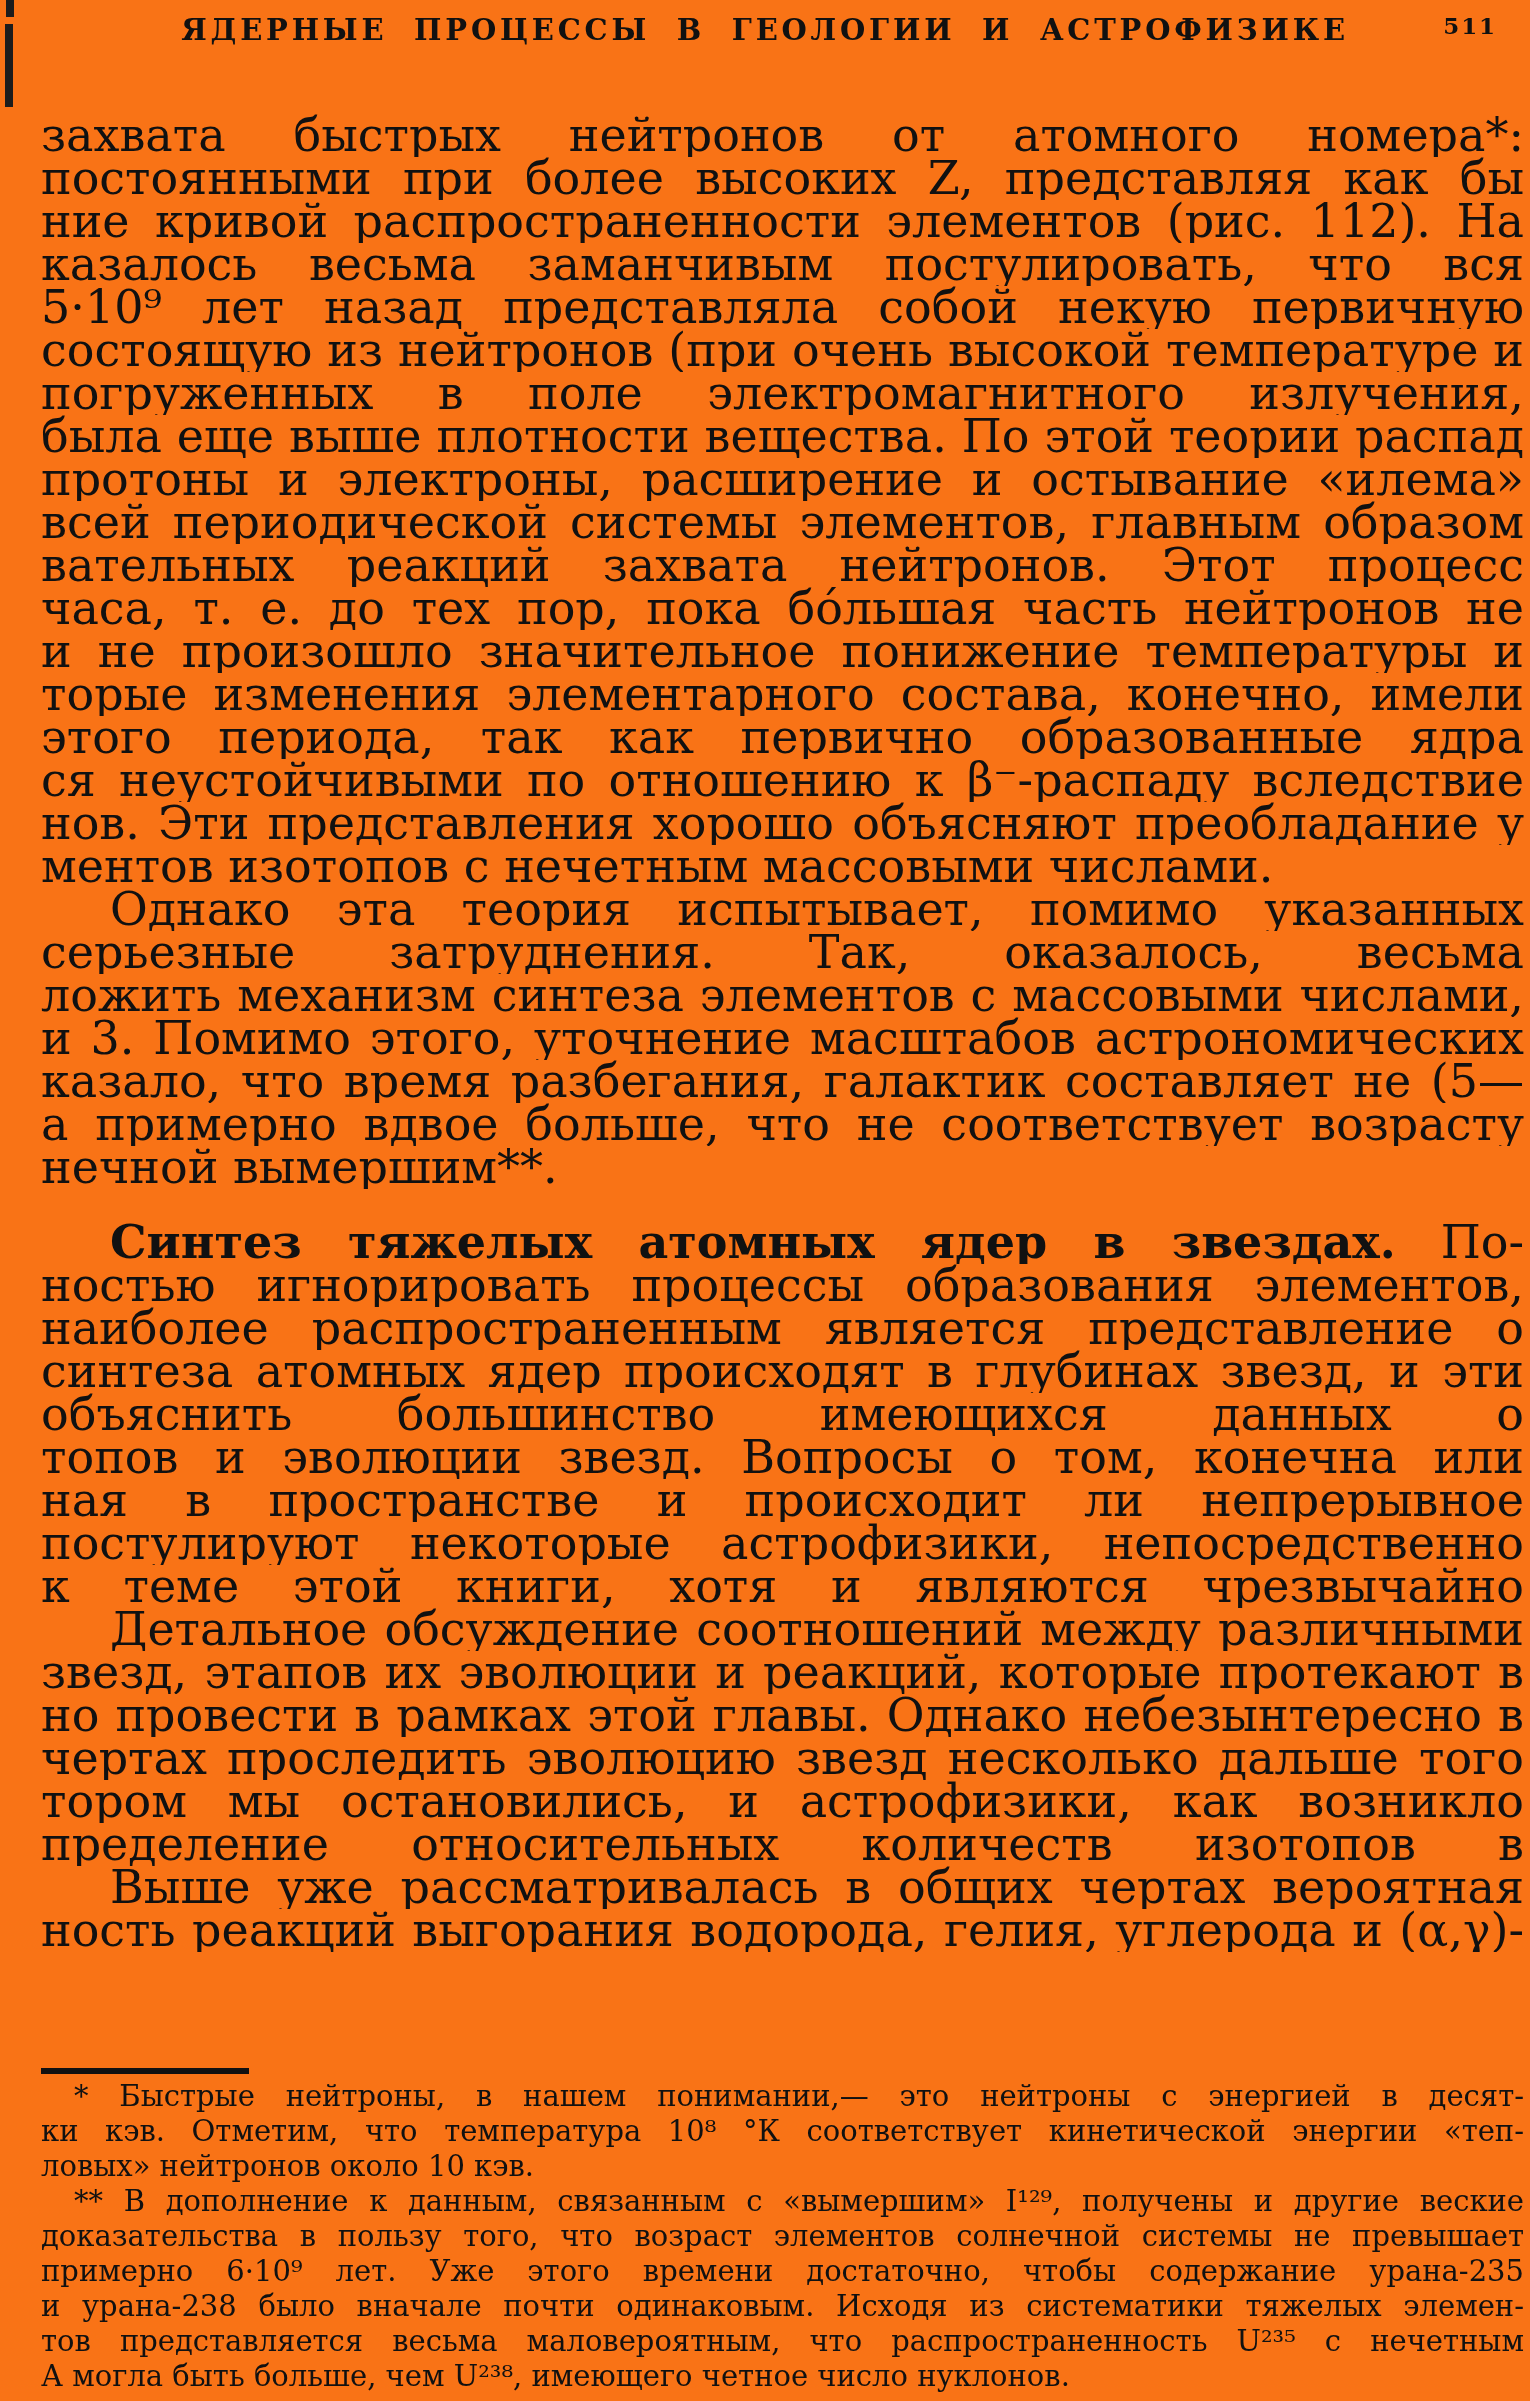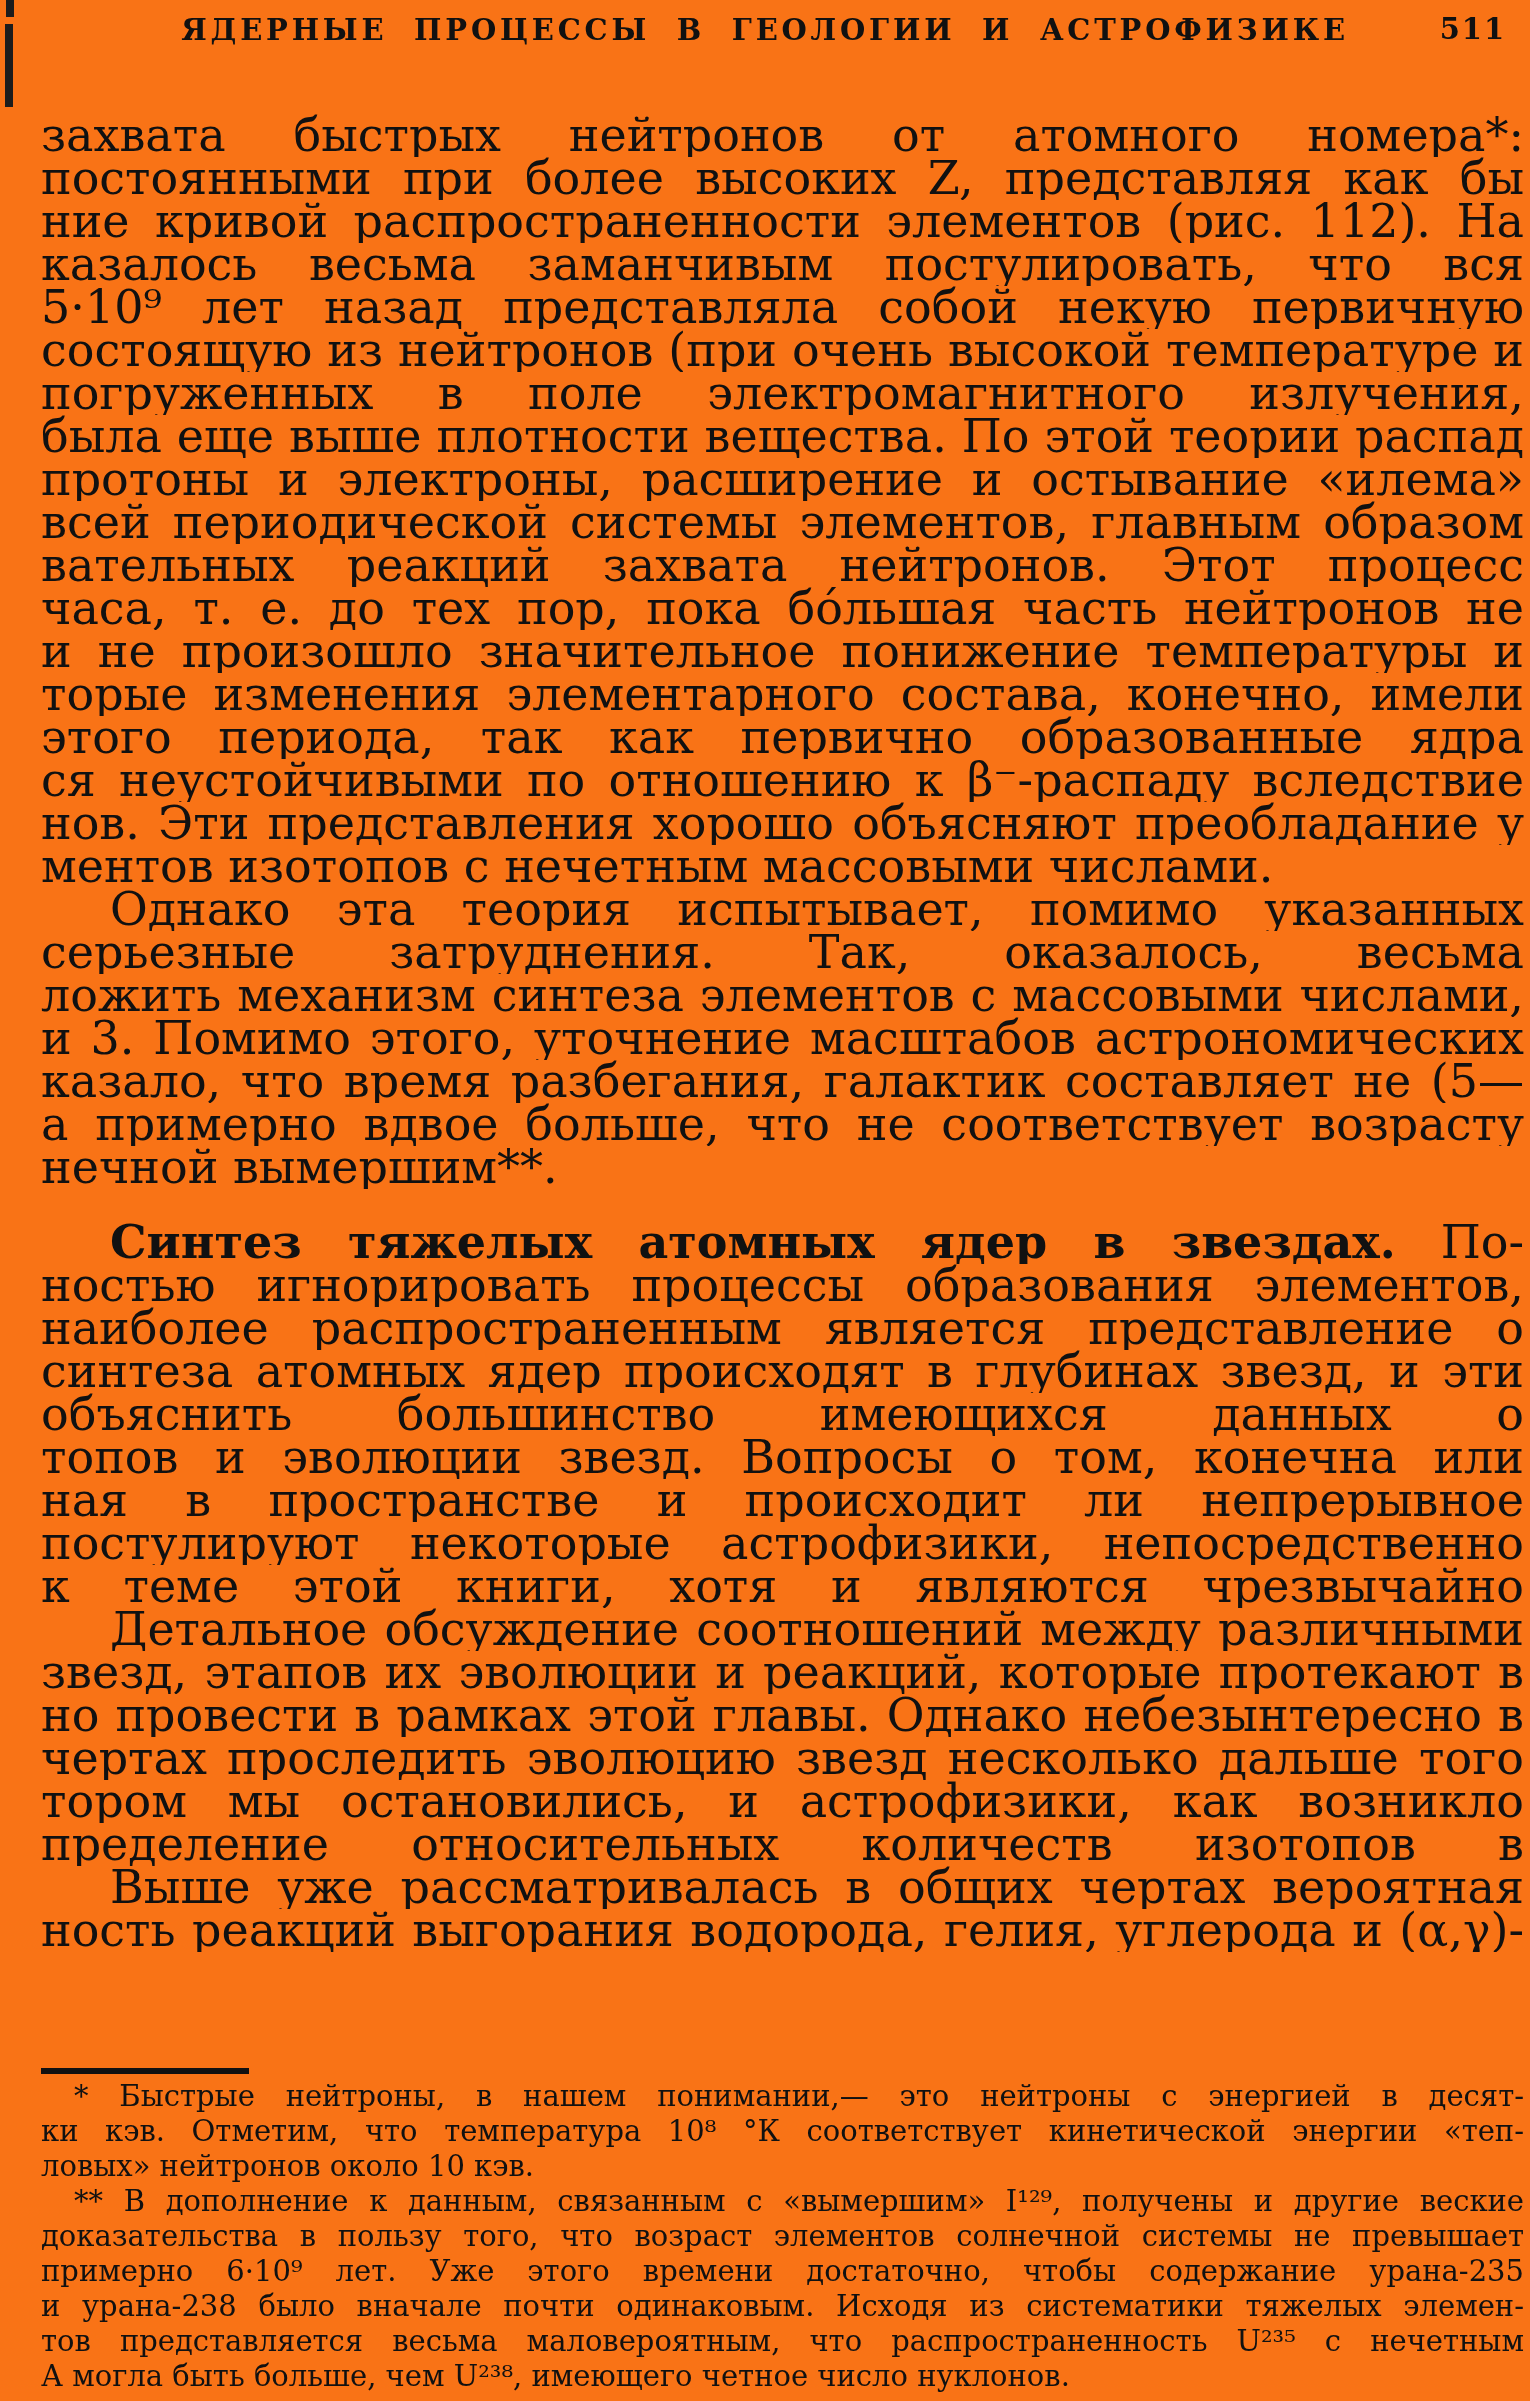--- a/index.html
+++ b/index.html
@@ -20,22 +20,22 @@
     text-align: center;
     font-size: 29px;
     font-weight: bold;
     letter-spacing: 3.8px;
     word-spacing: 12.8px;
     white-space: nowrap;
   }
   .page-number {
     position: absolute;
     top: 11.5px;
-    right: 24px;
-    font-size: 29px;
+    right: 33px;
+    font-size: 23px;
     font-weight: bold;
     letter-spacing: 1.9px;
   }
   .body-text {
     position: absolute;
     left: 41px;
     top: 114px;
     width: 1483px;
     font-size: 46px;
   }

